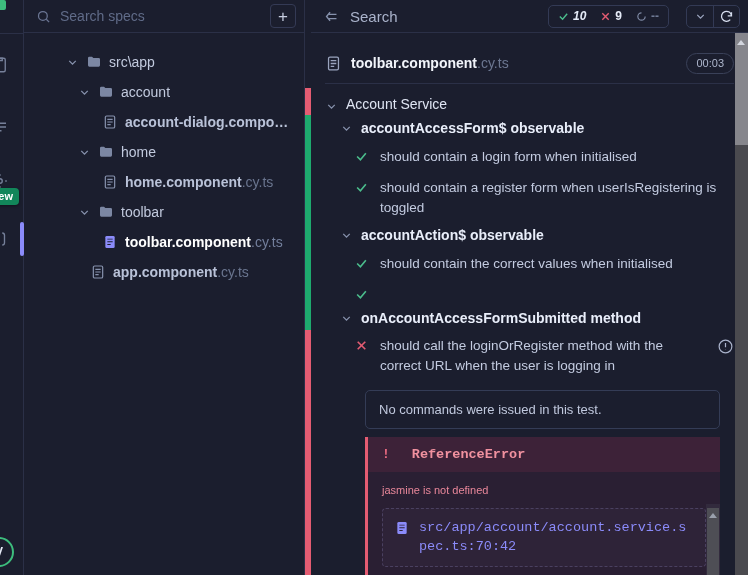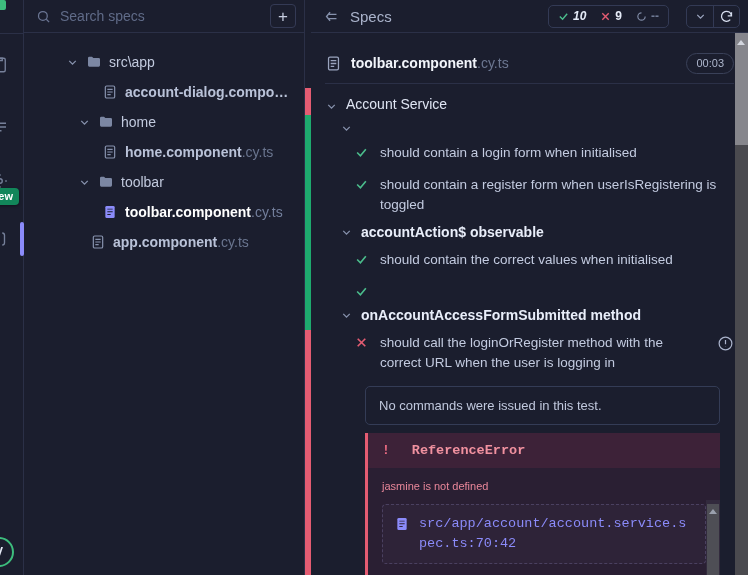--- a/index.html
+++ b/index.html
@@ -272,20 +272,33 @@
             </svg>
           </span>
         <span class="ficon">
           <svg viewBox="0 0 24 24" fill="currentColor">
               <path d="M3 6a2 2 0 012-2h4l2 2h8a2 2 0 012 2v9a2 2 0 01-2 2H5a2 2 0 01-2-2z"></path>
             </svg>
           </span>
         <span class="tlabel">src\app</span>
       </div>
 
+      <div class="tnode" style="padding-left:54px;">
+        <span class="chev">
+          <svg viewBox="0 0 24 24" fill="none" stroke="currentColor" stroke-width="2.4">
+              <path d="M6 9l6 6 6-6"></path>
+            </svg>
+          </span>
+        <span class="ficon">
+          <svg viewBox="0 0 24 24" fill="currentColor">
+              <path d="M3 6a2 2 0 012-2h4l2 2h8a2 2 0 012 2v9a2 2 0 01-2 2H5a2 2 0 01-2-2z"></path>
+            </svg>
+          </span>
+        <span class="tlabel">account</span>
+      </div>
 
       <div class="tnode file dim" style="padding-left:78px;">
         <span class="ficon spec">
           <svg viewBox="0 0 24 24" fill="none" stroke="currentColor" stroke-width="1.8">
               <rect x="5" y="3" width="14" height="18" rx="2"></rect>
               <path d="M8 8h8M8 12h8M8 16h5"></path>
             </svg>
           </span>
         <span class="tlabel"><span>account-dialog.component</span></span>
       </div>
@@ -358,21 +371,21 @@
 
   <div class="runner">
 
     <div class="runner-head">
       <span class="back-ic">
         <svg viewBox="0 0 24 24" fill="none" stroke="currentColor" stroke-width="1.9">
             <path d="M10 6l-5 6 5 6"></path>
             <path d="M8 9h11M8 15h11"></path>
           </svg>
       </span>
-      <span class="runner-title">Specs</span>
+      <span class="runner-title">Search</span>
 
       <div class="stats">
         <div class="stat pass">
           <span class="g">
             <svg viewBox="0 0 24 24" fill="none" stroke="currentColor" stroke-width="3">
                 <path d="M4 12l6 6L20 6"></path>
               </svg>
             </span>
           <span class="n">10</span>
         </div>
@@ -431,20 +444,21 @@
           </span>
         <span class="suite-title">Account Service</span>
       </div>
 
       <div class="suite l2">
         <span class="chev">
           <svg viewBox="0 0 24 24" fill="none" stroke="currentColor" stroke-width="2.4">
               <path d="M6 9l6 6 6-6"></path>
             </svg>
           </span>
+        <span class="suite-title">accountAccessForm$ observable</span>
       </div>
       <div class="test pass">
         <span class="mk">
           <svg viewBox="0 0 24 24" fill="none" stroke="currentColor" stroke-width="3">
               <path d="M4 12l6 6L20 6"></path>
             </svg>
           </span>
         <span class="test-txt">should contain a login form when initialised</span>
       </div>
       <div class="test pass">

